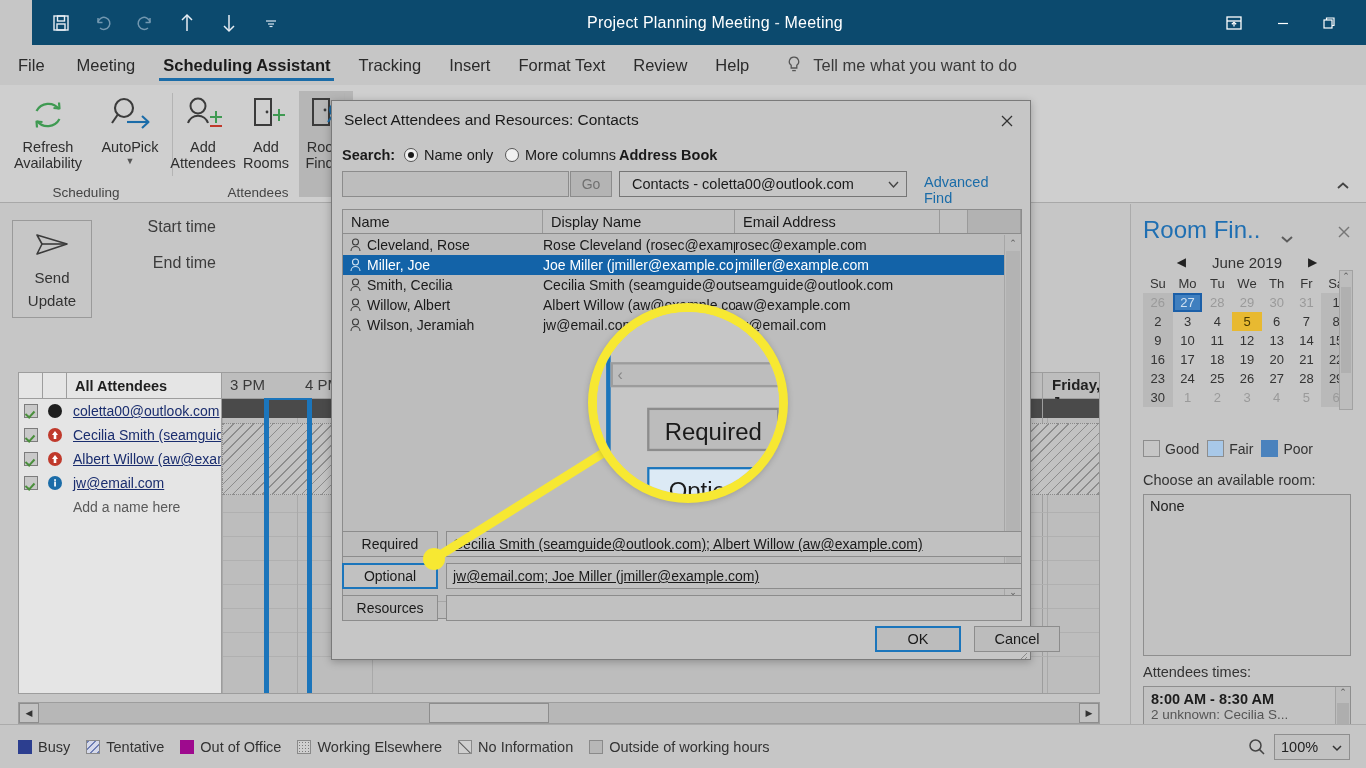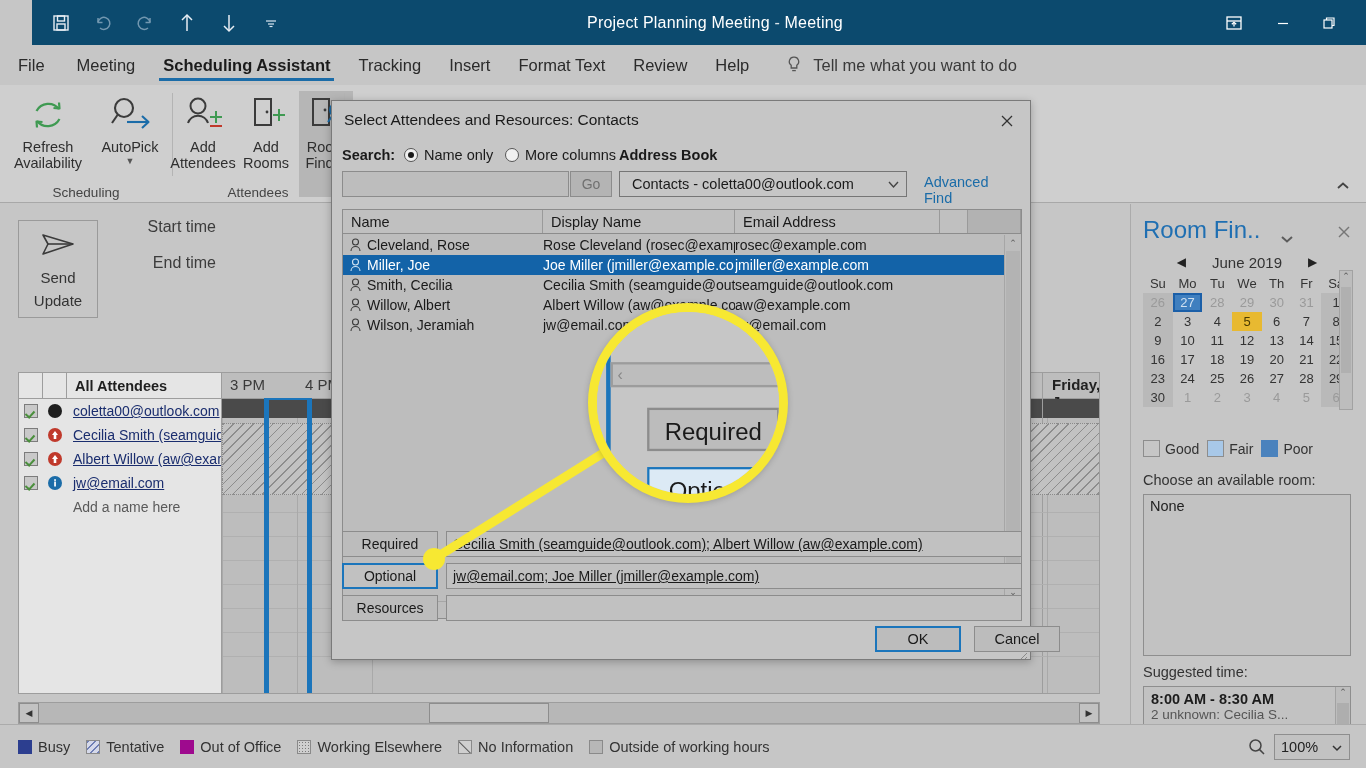--- a/index.html
+++ b/index.html
@@ -101,21 +101,21 @@
 
   
   .body-area {
     position: absolute; left: 0; top: 204px; width: 1366px; height: 520px;
     background: #c6c6c6;
   }
   .send-pane {
     position: absolute; left: 0; top: 0; width: 116px; height: 520px;
   }
   .send-btn {
-    position: absolute; left: 18px; top: 16px; width: 80px; height: 98px;
+    position: absolute; left: 12px; top: 16px; width: 80px; height: 98px;
     border: 1px solid #9a9a9a; background: #c6c6c6;
     display: flex; flex-direction: column; align-items: center; justify-content: center;
     gap: 6px; font-size: 15px; color: #333; line-height: 1.1; text-align: center;
   }
   .timelabels { position: absolute; left: 116px; top: 14px; width: 100px; }
   .timelabel { font-size: 16px; color: #3c3c3c; text-align: right; width: 100px; }
 
   
   .sched {
     position: absolute; left: 18px; top: 168px; width: 1082px; height: 352px;
@@ -851,21 +851,21 @@
         <span class="leg-sw" style="background:#4a82bd; border-color:#4a82bd;"></span>
         <span>Poor</span>
       </div>
     </div>
 
     <div class="rf-label" style="top:268px;">Choose an available room:</div>
     <div class="rf-listbox" style="top:290px; height:162px;">
       <div class="item">None</div>
     </div>
 
-    <div class="rf-label" style="top:460px;">Suggested time:</div>
+    <div class="rf-label" style="top:460px;">Attendees times:</div>
     <div class="sugg-box" style="top:482px; height:82px;">
       <div class="sugg-item">
         <div class="sugg-time">8:00 AM - 8:30 AM</div>
         <div class="sugg-sub">2 unknown: Cecilia S...</div>
       </div>
       <div class="sugg-item">
         <div class="sugg-time">8:30 AM - 9:00 AM</div>
       </div>
       <div class="sugg-sb">
         <div class="a">⌃</div>

